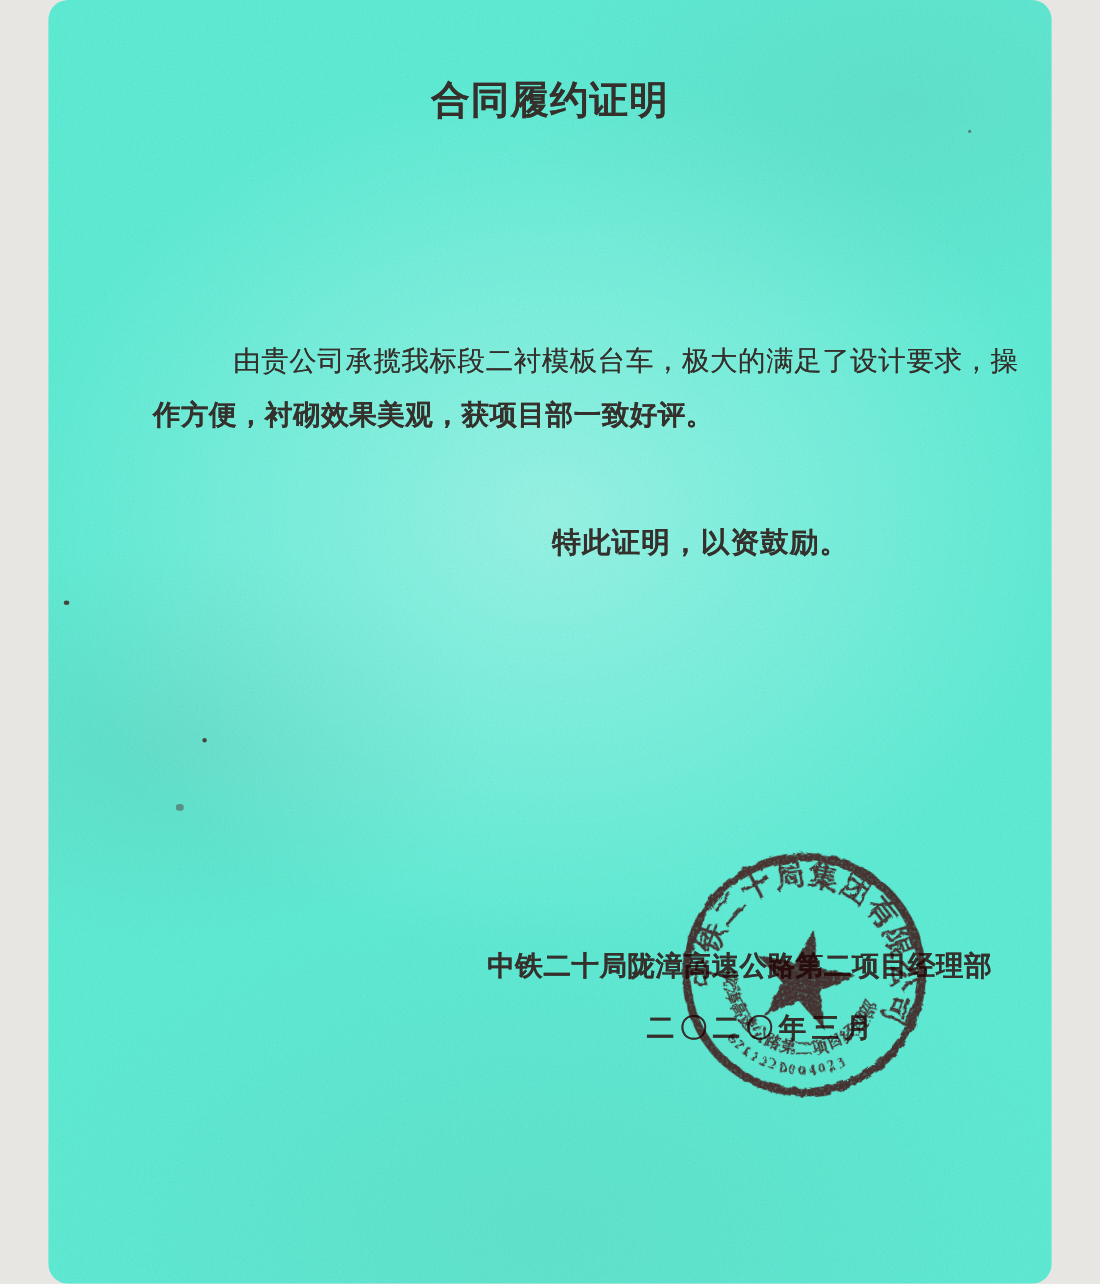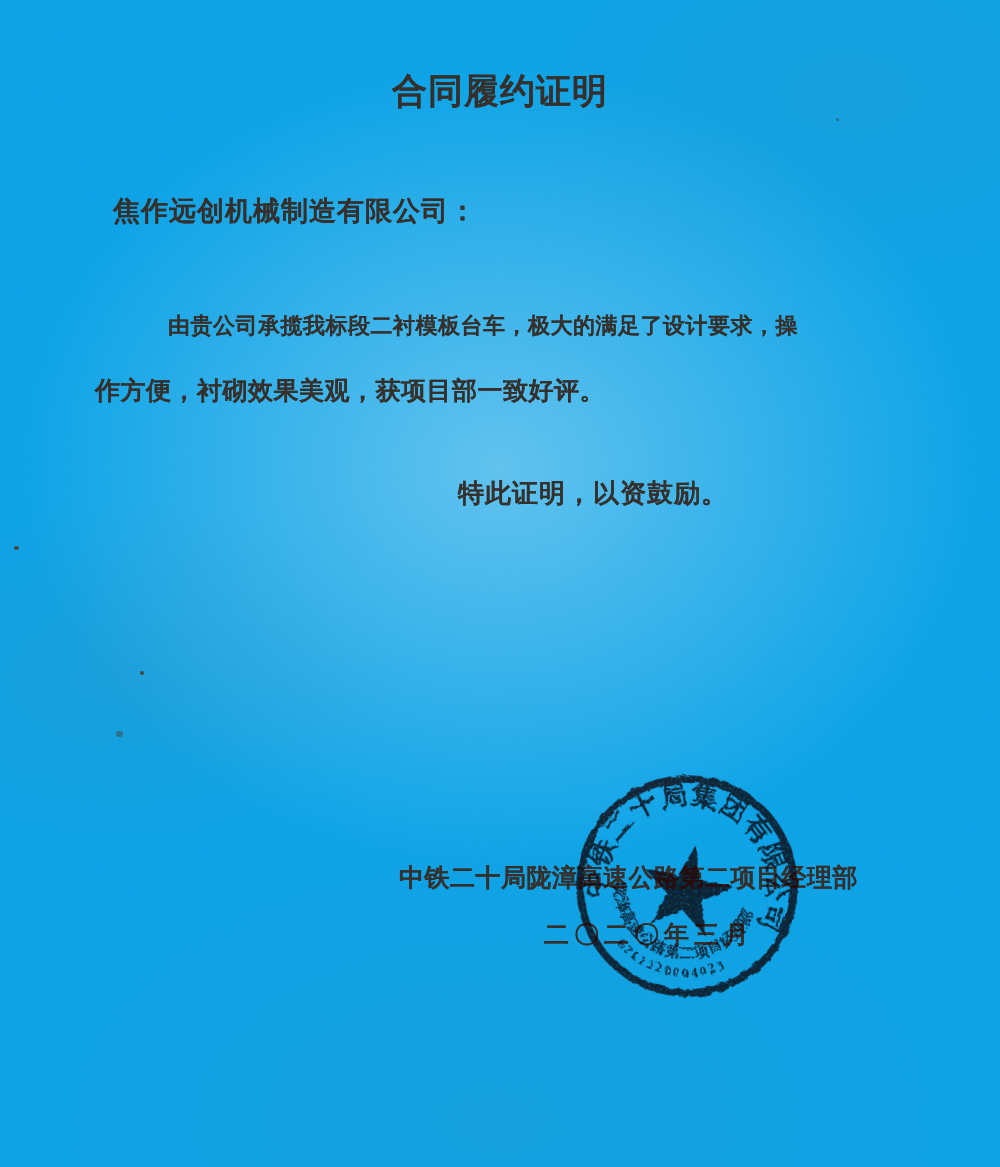--- a/index.html
+++ b/index.html
@@ -2,27 +2,28 @@
 <html><head>
 <meta charset="utf-8">
 <style>
   html, body {
     margin: 0;
     padding: 0;
     background: #e8e6e3;
   }
   .page {
     position: relative;
-    width: 1000px;
+    width: 912px;
     height: 1167px;
     margin: 0 auto;
-    background: #0ea5e9;
+    background: #5eead4;
     overflow: hidden;
     font-family: "Liberation Serif", serif;
     color: #35302c;
+    border-radius: 18px;
   }
   
   .page::before {
     content: "";
     position: absolute;
     inset: 0;
     background:
       radial-gradient(ellipse 420px 260px at 12% 58%, rgba(120,115,108,0.10), rgba(0,0,0,0) 70%),
       radial-gradient(ellipse 500px 300px at 85% 8%, rgba(120,115,108,0.08), rgba(0,0,0,0) 70%),
       radial-gradient(ellipse 700px 420px at 50% 96%, rgba(120,115,108,0.07), rgba(0,0,0,0) 75%),
@@ -56,31 +57,30 @@
   .addressee {
     top: 193px;
     left: 113px;
     font-size: 27px;
     font-weight: bold;
     letter-spacing: 1px;
   }
   .body-line1 {
     top: 311px;
     left: 168px;
-    font-size: 22px;
+    font-size: 25px;
     letter-spacing: 0.5px;
-    font-weight: 700;
+    font-weight: 400;
   }
   .body-line2 {
     top: 360px;
     left: 95px;
     font-size: 25px;
     letter-spacing: 0.5px;
     font-weight: 600;
-    margin-top: 14px;
   }
   .closing {
     top: 476px;
     left: 458px;
     font-size: 26px;
     font-weight: 600;
     letter-spacing: 1px;
     text-align: right;
   }
   .signature {
@@ -140,21 +140,20 @@
     <rect x="0" y="0" width="1000" height="1167" filter="url(#grain)"></rect>
   </svg>
 
   <div class="speck" style="left:14px; top:546px; width:5px; height:4px;"></div>
   <div class="speck" style="left:140px; top:671px; width:4px; height:4px;"></div>
   <div class="speck" style="left:116px; top:731px; width:7px; height:6px; opacity:0.5; border-radius:40%;"></div>
   <div class="speck" style="left:836px; top:118px; width:3px; height:3px; opacity:0.6;"></div>
 
   <div class="txt doc-title">合同履约证明</div>
 
-  <div class="txt addressee">焦作远创机械制造有限公司：</div>
 
   <div>
     <div class="txt body-line1">由贵公司承揽我标段二衬模板台车，极大的满足了设计要求，操</div>
     <div class="txt body-line2">作方便，衬砌效果美观，获项目部一致好评。</div>
   </div>
 
   <div class="txt closing">特此证明，以资鼓励。</div>
 
   <div class="txt signature">中铁二十局陇漳高速公路第二项目经理部</div>
 

